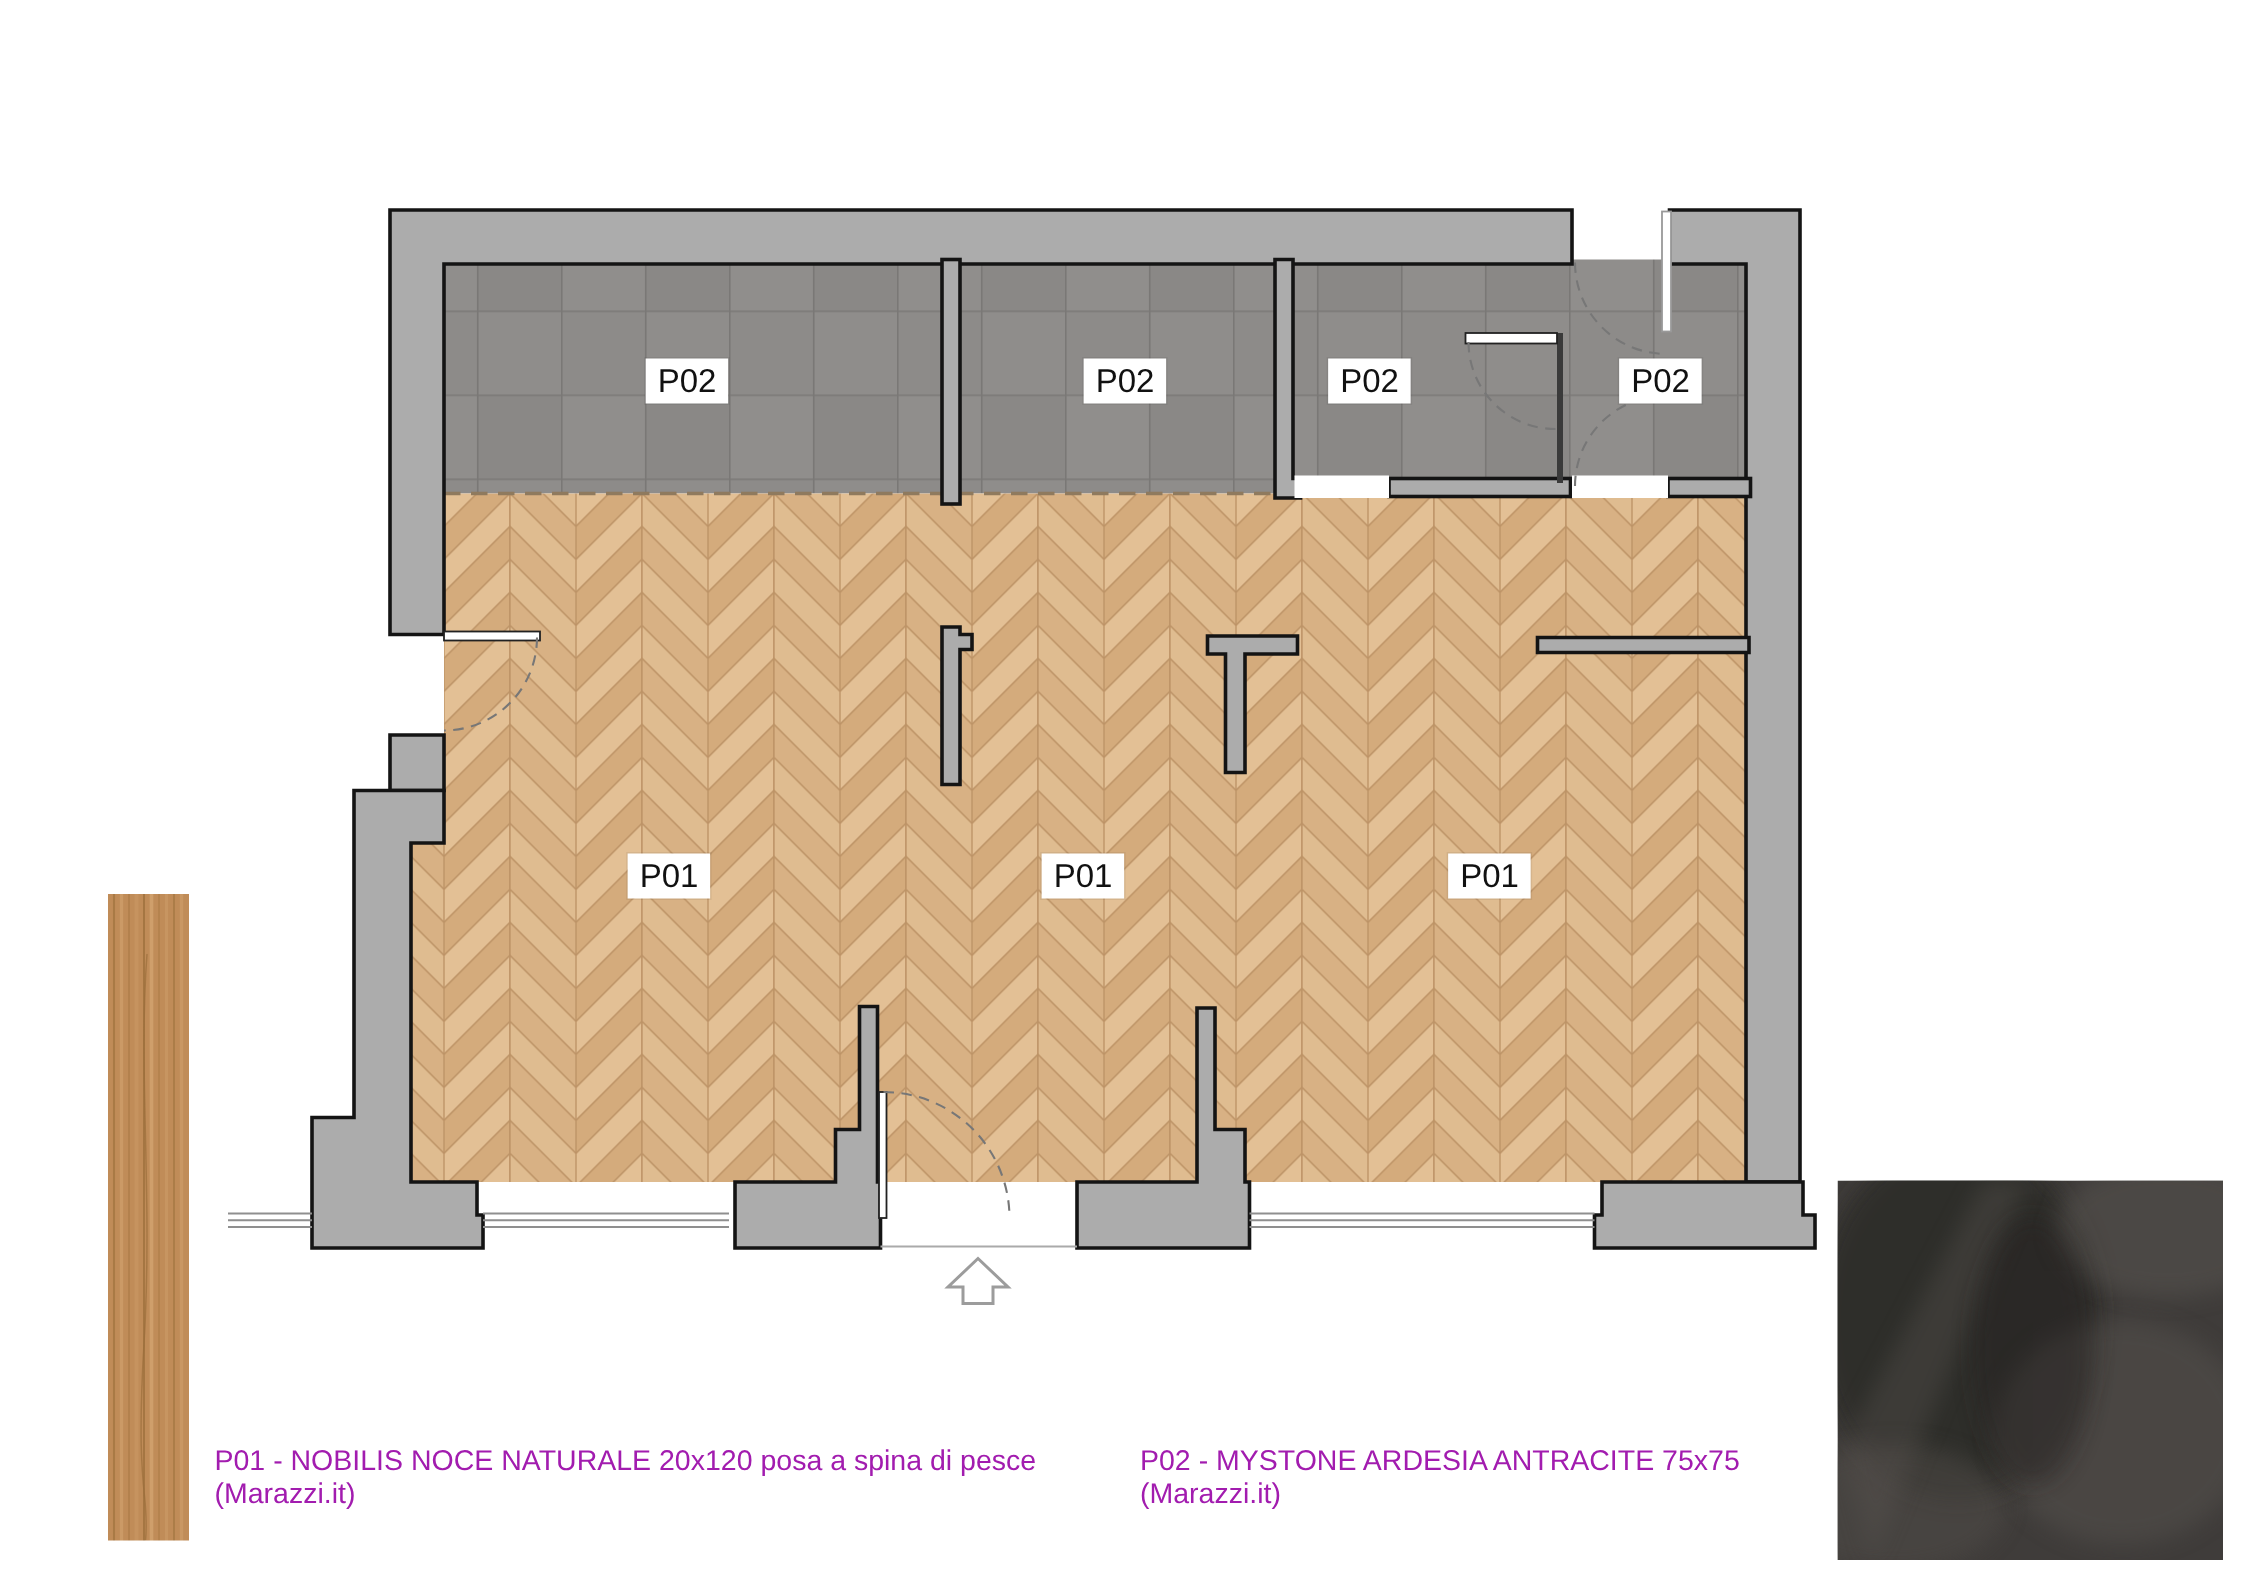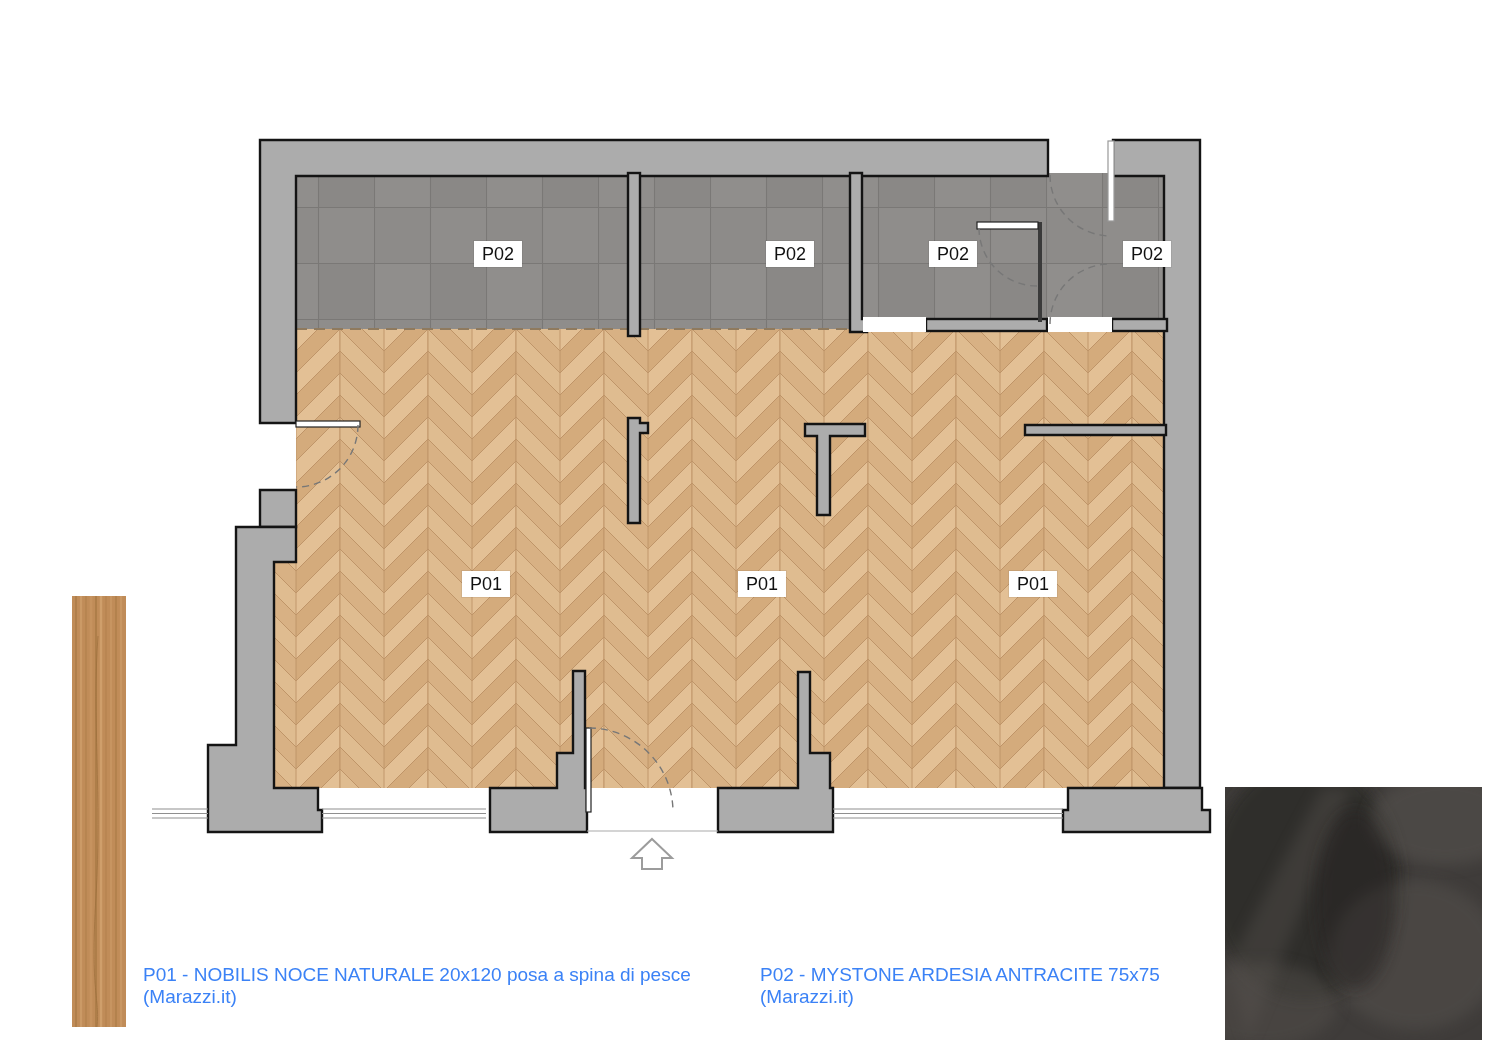--- a/index.html
+++ b/index.html
@@ -3,25 +3,25 @@
 <meta charset="utf-8">
 <style>
   html,body{margin:0;padding:0;background:#ffffff;}
   #canvas{
     position:relative;width:1500px;height:1060px;background:#ffffff;overflow:hidden;
     font-family:"Liberation Sans", sans-serif;
   }
   #plan-svg{position:absolute;left:0;top:0;}
   .room-label{
     position:absolute;transform:translate(-50%,-50%);
-    background:#ffffff;color:#111;font-size:18px;line-height:1;
-    padding:4px 8px;white-space:nowrap;box-shadow:0 0 0 1px rgba(0,0,0,0.06);margin-left:40px;
+    background:#ffffff;color:#111;font-size:22px;line-height:1;
+    padding:4px 8px;white-space:nowrap;box-shadow:0 0 0 1px rgba(0,0,0,0.06);
   }
   .caption{
-    position:absolute;color:#3b82f6;font-size:19px;line-height:22px;white-space:nowrap;
+    position:absolute;color:#a21caf;font-size:19px;line-height:22px;white-space:nowrap;
   }
   .caption span{display:block;}
   #caption-p02{text-align:left;}
 </style>
 </head>
 <body>
 
 <div id="canvas">
 
   <svg id="plan-svg" width="1500" height="1060" viewBox="0 0 1500 1060">

